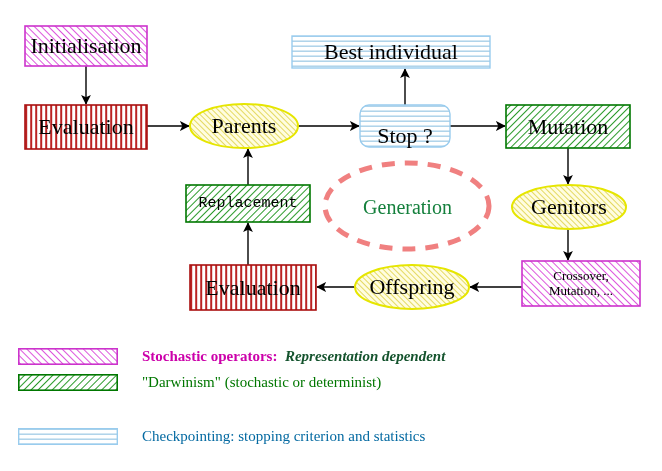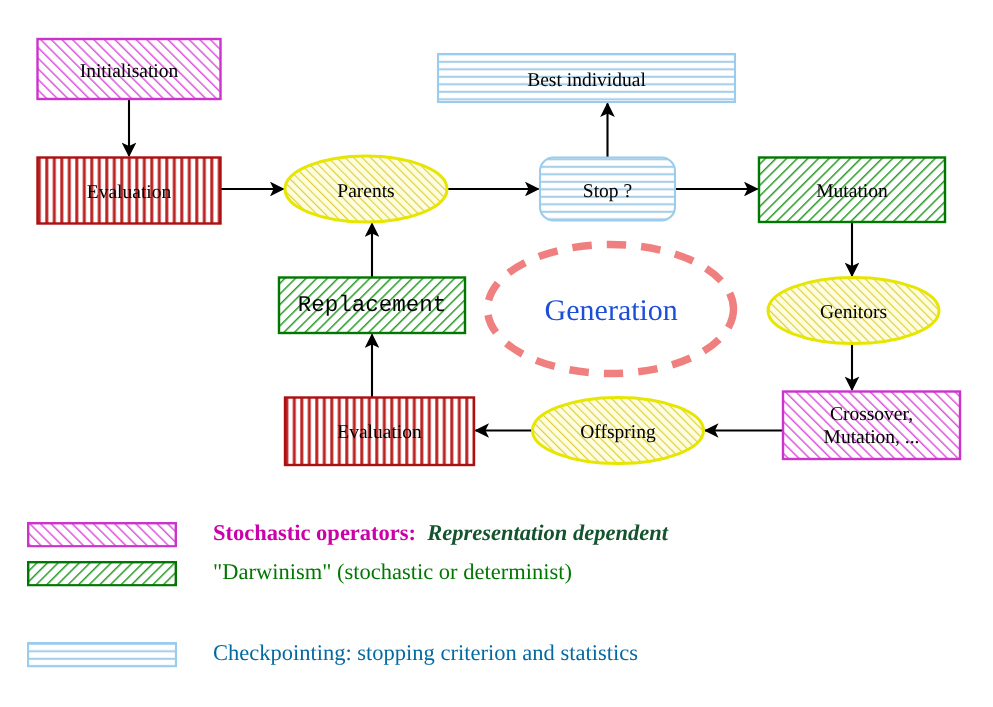--- a/index.html
+++ b/index.html
@@ -31,32 +31,32 @@
     position: absolute;
     left: 0;
     top: 0;
     width: 100%;
     height: 100%;
     display: flex;
     align-items: center;
     justify-content: center;
     color: #000000;
     font-family: "Liberation Serif", "DejaVu Serif", serif;
-    font-size: 13px;
+    font-size: 22px;
     line-height: 1.0;
     white-space: pre;
     text-align: center;
     pointer-events: none;
   }
   .node-label.small {
     font-size: 13px;
     line-height: 1.15;
   }
   .node-label.gen {
-    color: #1d4ed8;
+    color: #15803d;
     font-size: 20px;
   }
   .node {
     position: absolute;
   }
 
   
   .legend {
     position: absolute;
   }
@@ -169,21 +169,21 @@
   </div>
 
   <div class="node" style="left:190px; top:104px; width:108px; height:44px;">
     <div class="node-label">Parents</div>
   </div>
 
   <div class="node" style="left:292px; top:36px; width:198px; height:32px;">
     <div class="node-label">Best individual</div>
   </div>
 
-  <div class="node" style="left:360px; top:105px; width:90px; height:42px;">
+  <div class="node" style="left:360px; top:115px; width:90px; height:42px;">
     <div class="node-label">Stop ?</div>
   </div>
 
   <div class="node" style="left:506px; top:105px; width:124px; height:43px;">
     <div class="node-label">Mutation</div>
   </div>
 
   <div class="node" style="left:512px; top:185px; width:114px; height:44px;">
     <div class="node-label">Genitors</div>
   </div>

